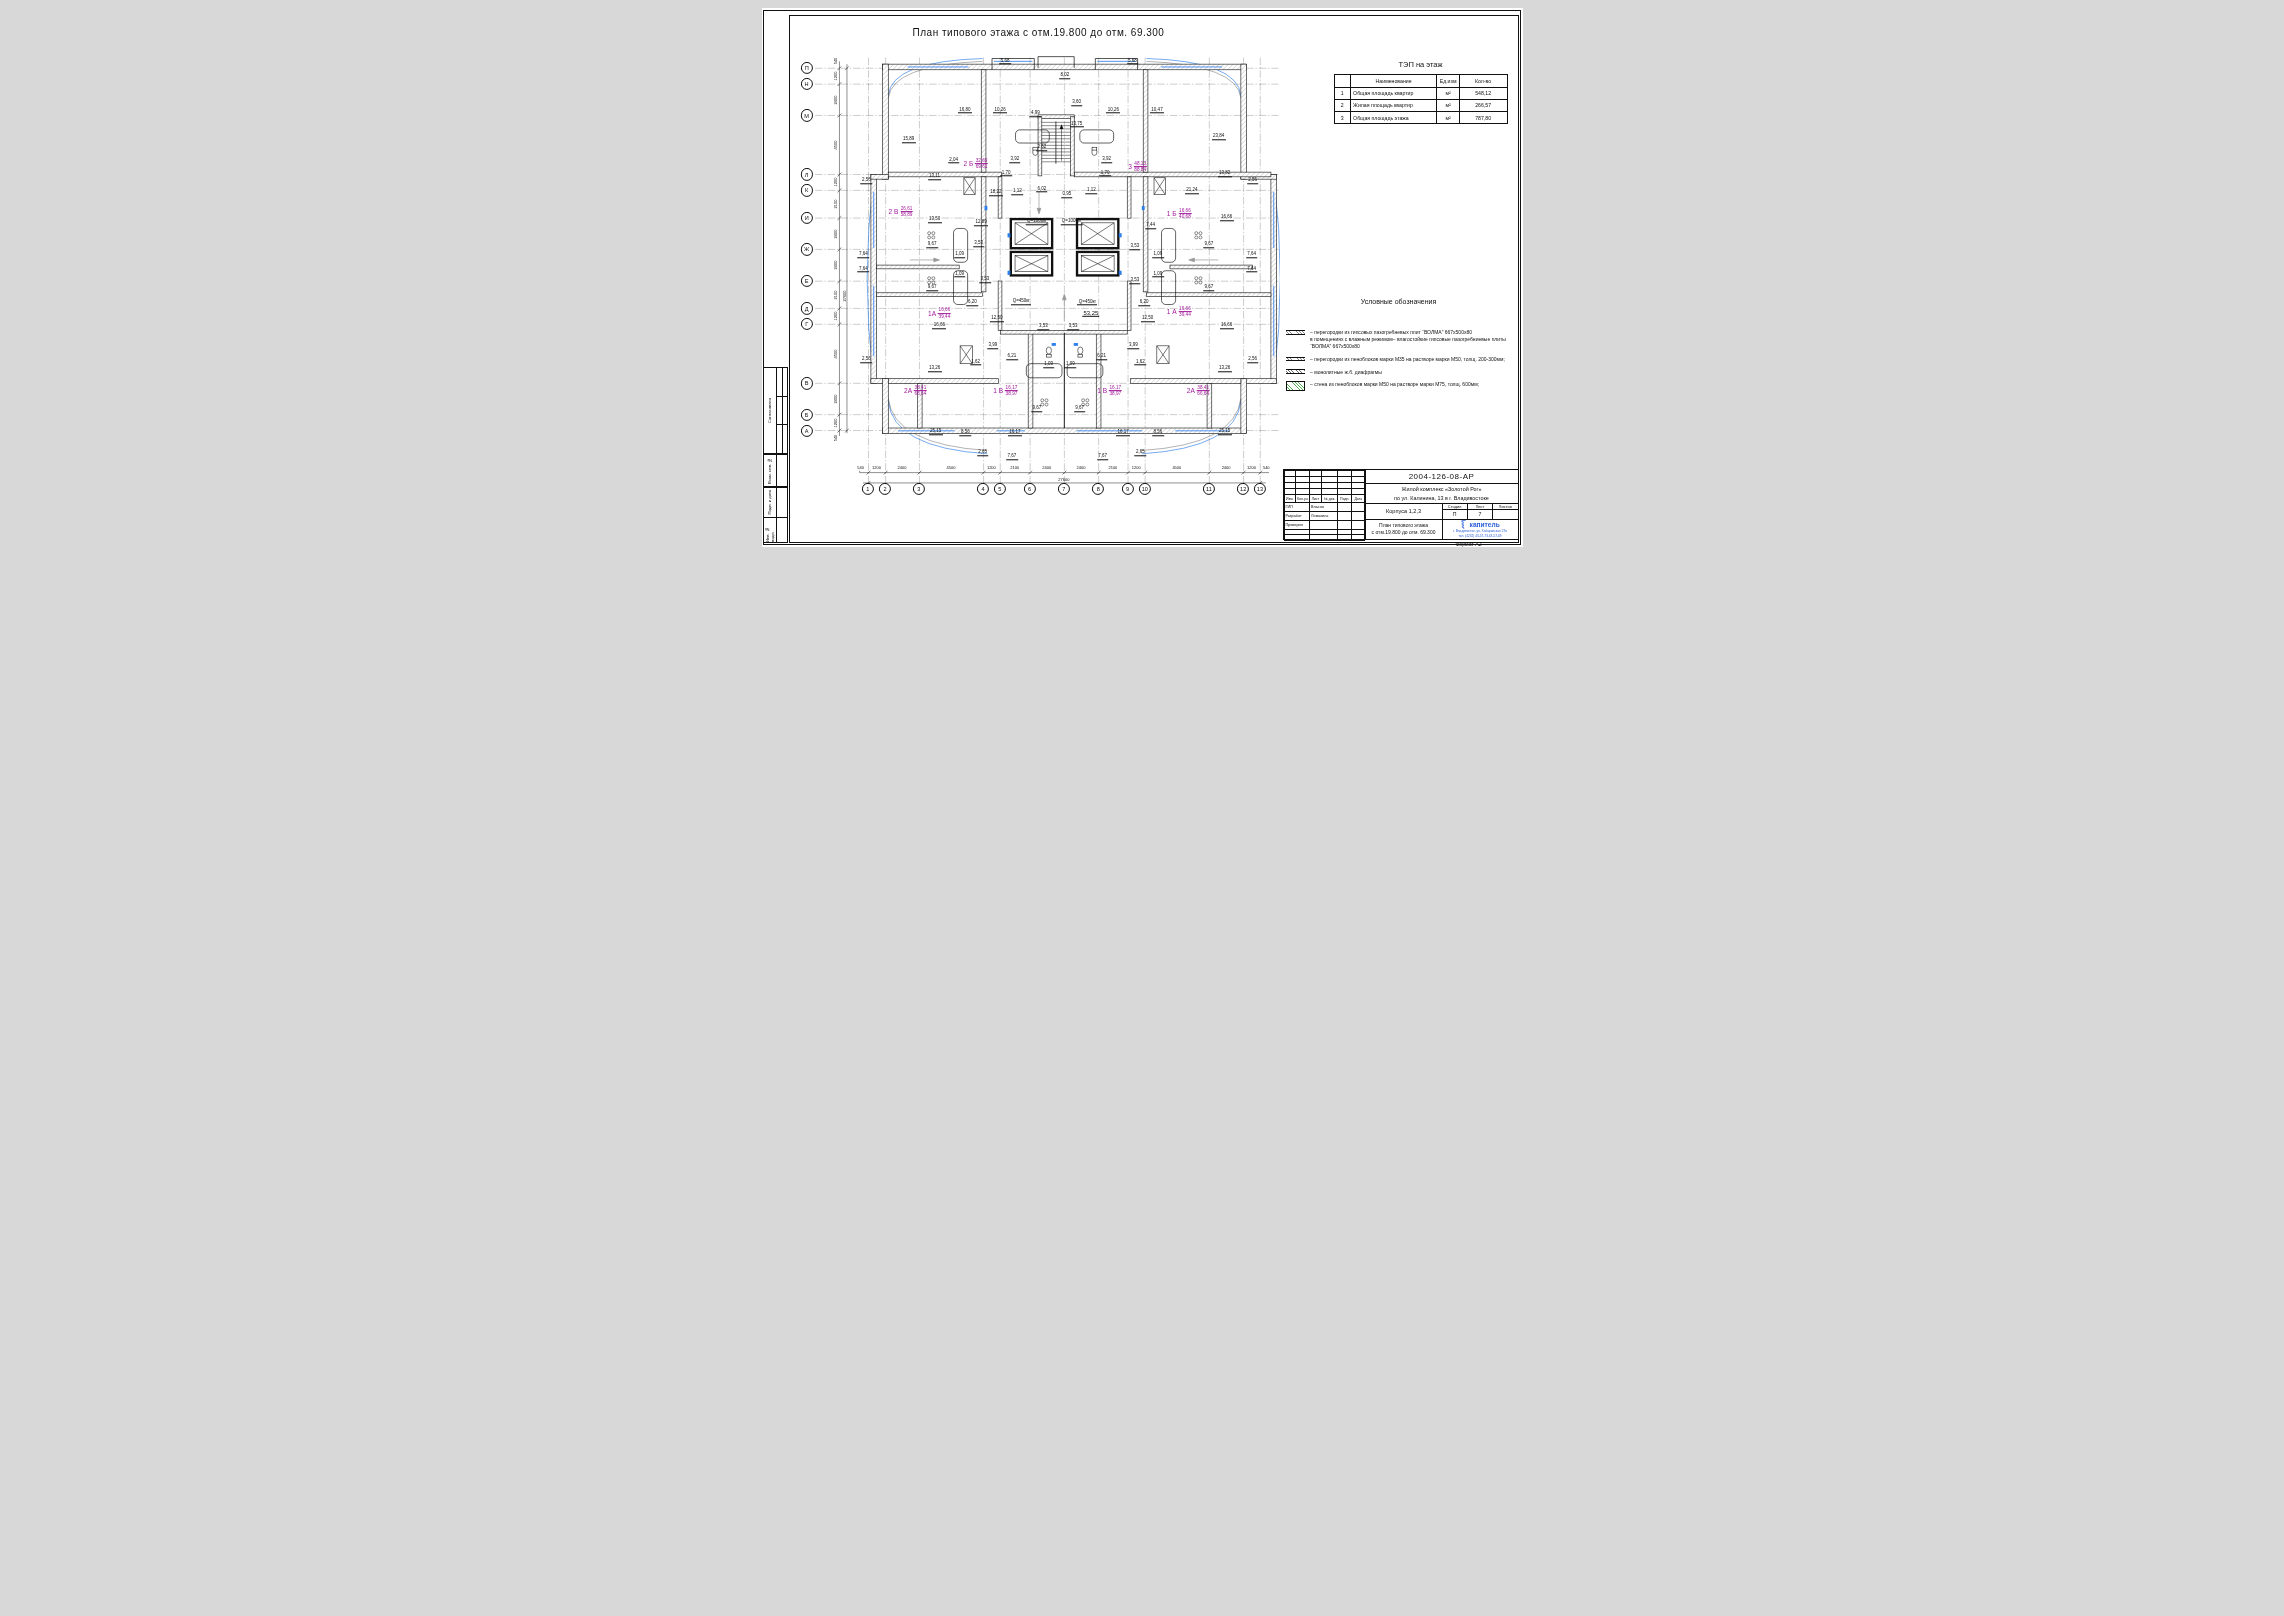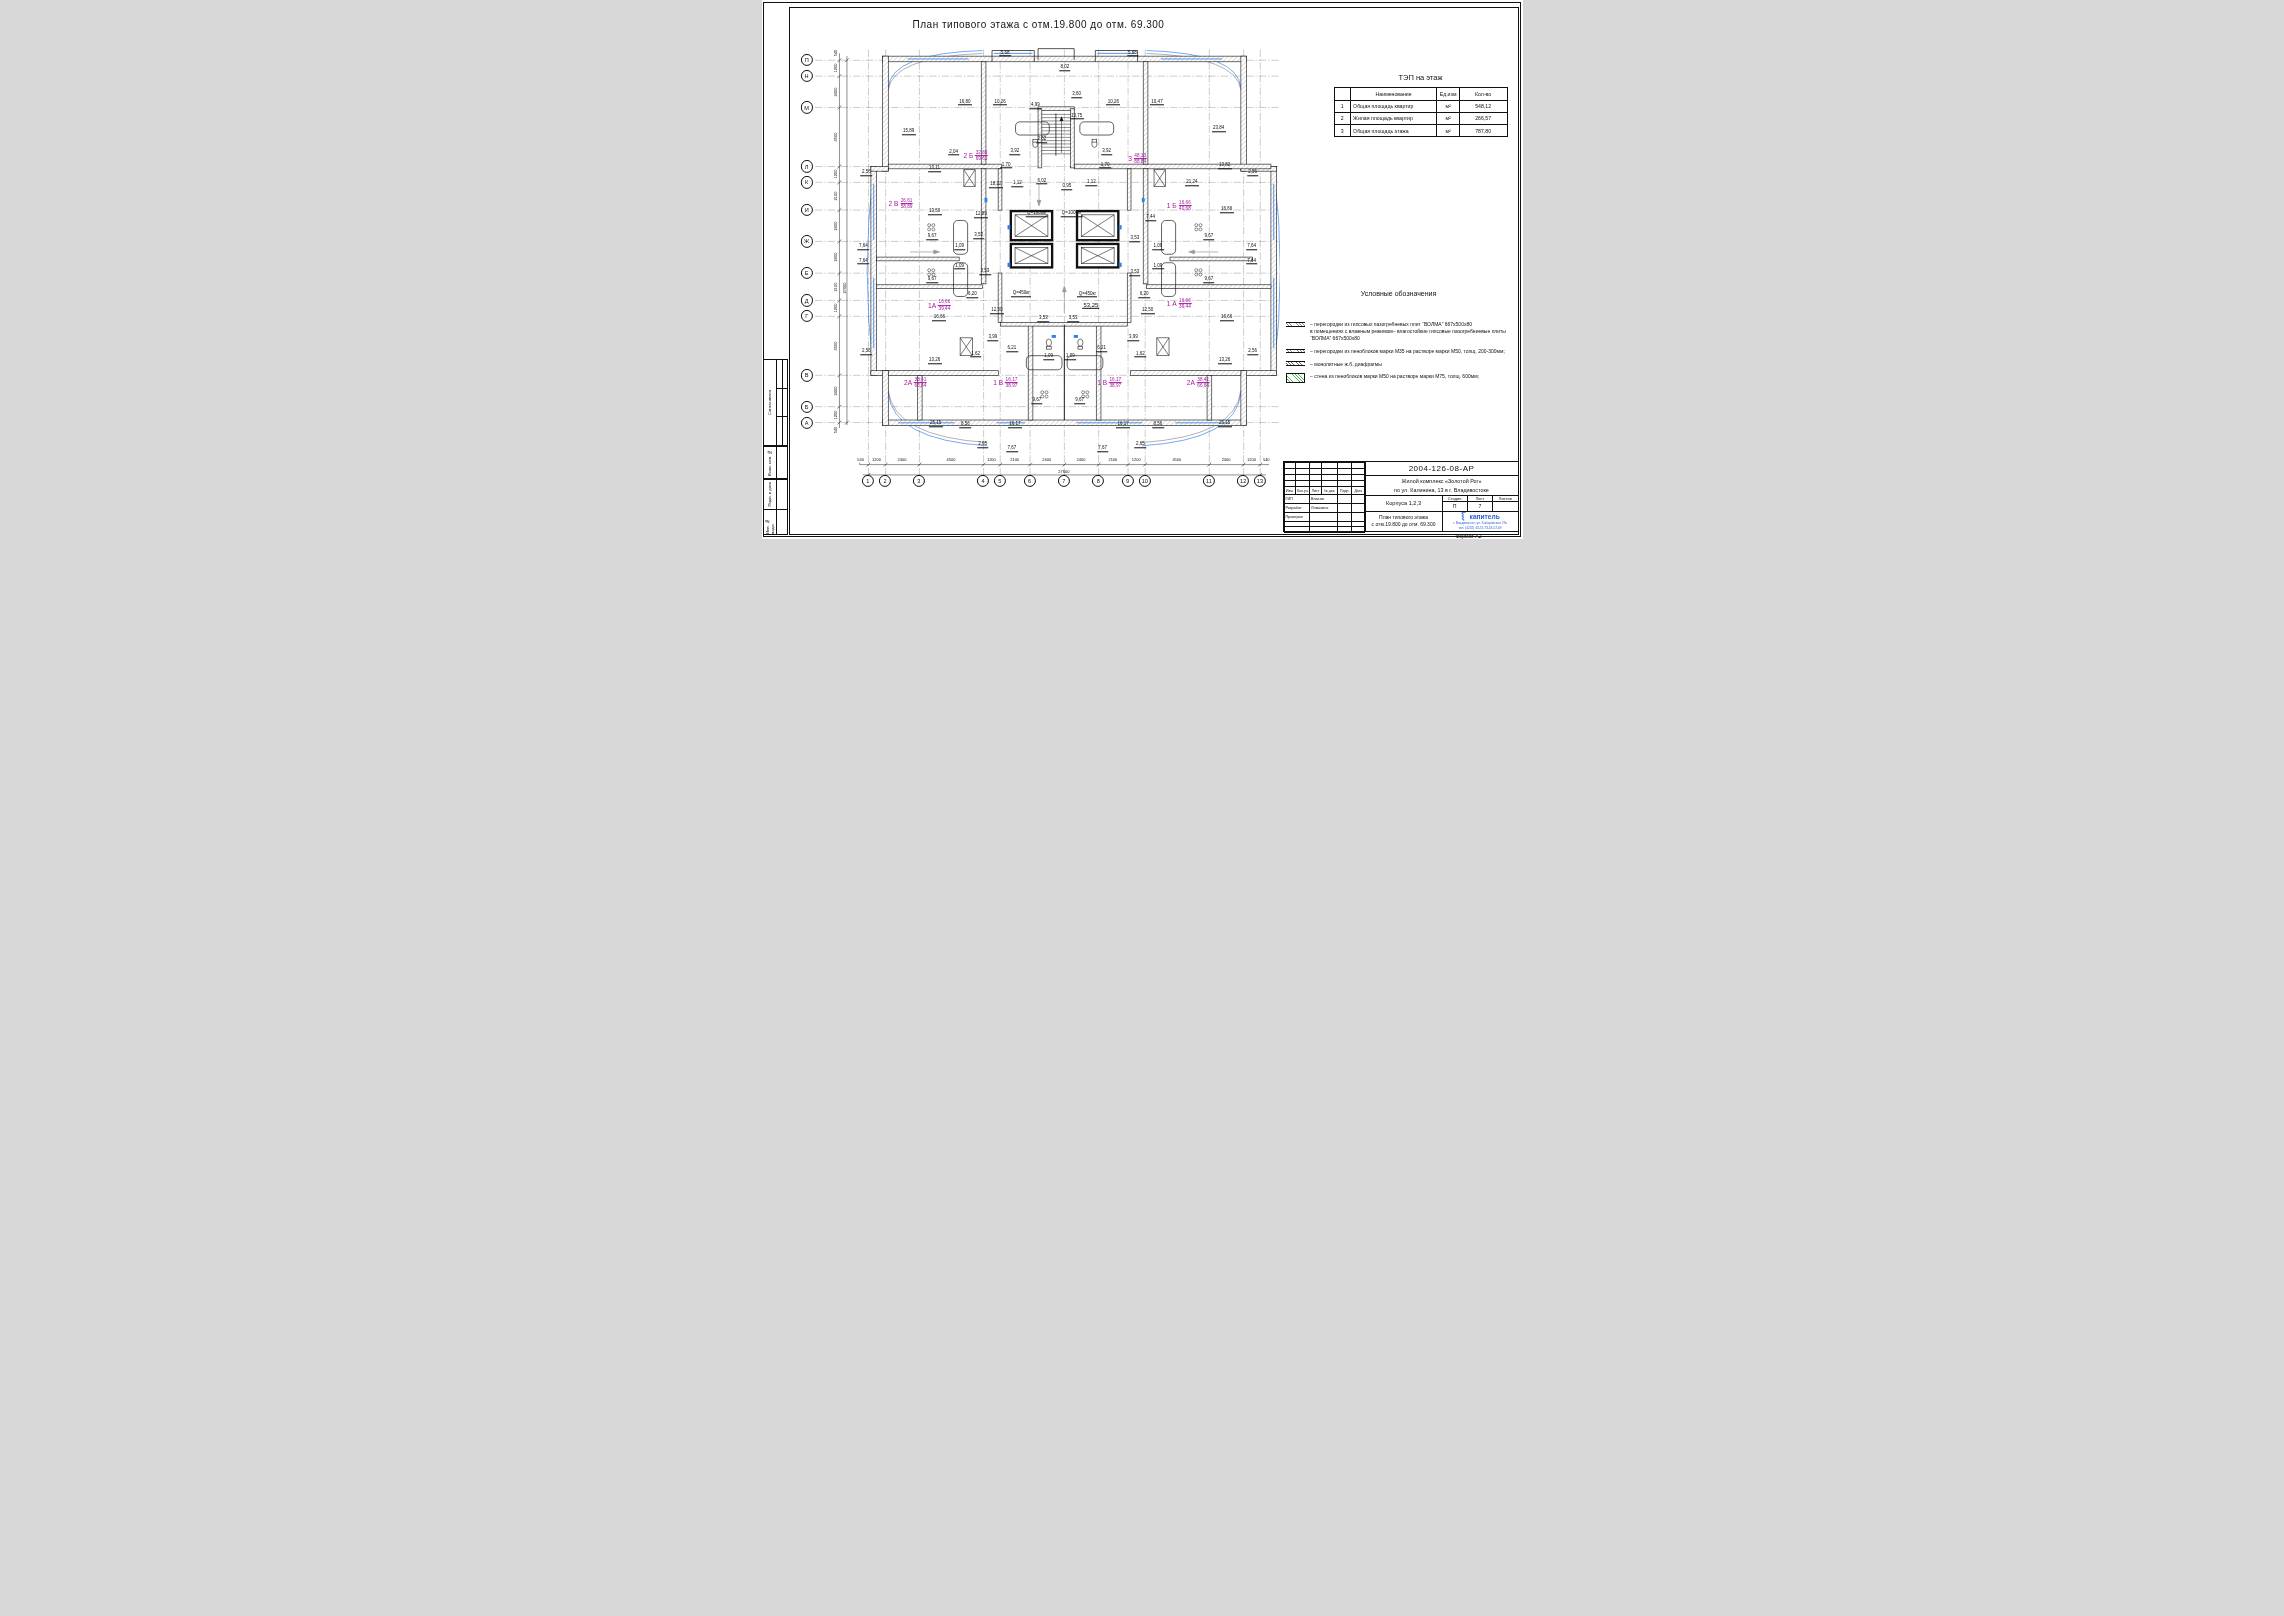--- a/index.html
+++ b/index.html
@@ -1,19 +1,19 @@
 <!DOCTYPE html>
 <html style="font-size:7.5px"><head>
 <meta charset="utf-8">
 <style>
   * { box-sizing: border-box; margin: 0; padding: 0; }
   html,body { background:#d8d8d8; }
   body { font-family:"Liberation Sans", sans-serif; }
   .sheet { position:relative; width:761px; height:539px; background:#fff; color:#111;
-           margin:0 auto; overflow:hidden; }
+           margin:8px auto; overflow:hidden; }
   
   .outer-border { position:absolute; inset:1.9px; border:0.8px solid #111; }
   .frame { position:absolute; left:27px; top:7px; right:3.3px; bottom:4.2px; border:1.2px solid #111; }
   
   .sidecell { position:absolute; left:1.9px; width:25px; border:0.7px solid #111; display:flex; background:#fff; }
   .vlab { writing-mode:vertical-rl; transform:rotate(180deg); font-size:4.2px; display:flex;
           align-items:center; justify-content:center; width:11.3px; flex:0 0 11.3px; }
   .sidecol { flex:1; border-left:0.6px solid #111; display:flex; flex-direction:column; }
   .sidecol > div { flex:1; border-bottom:0.6px solid #111; }
   .sidecol > div:last-child { border-bottom:none; }
@@ -34,21 +34,21 @@
          border-bottom:0.5px solid #111; padding:0 1.4px; white-space:nowrap; background:transparent; z-index:2; }
   .dim.q { border-bottom-width:0.5px; }
   .dim.big { font-size:5.9px; }
   .apt { position:absolute; transform:translate(-50%,-50%); color:#a2199c; display:flex; gap:1.9px;
          align-items:center; font-size:6.6px; white-space:nowrap; z-index:2; }
   .apt .fr { display:inline-flex; flex-direction:column; font-size:4.7px; line-height:1.15; text-align:center; }
   .apt .fr b { font-weight:normal; border-bottom:0.5px solid #a2199c; padding:0 0.5px; }
   .dimnum { position:absolute; font-size:4px; transform:translate(-50%,-100%); white-space:nowrap; z-index:2; }
   .dimnum.rot { transform:translate(-50%,-50%) rotate(-90deg); }
   
-  .tep { position:absolute; left:572px; top:73px; width:174px; }
+  .tep { position:absolute; left:572px; top:52px; width:174px; }
   .tep-title { text-align:center; font-size:7.5px; margin-bottom:4.7px; }
   .tep table { border-collapse:collapse; width:100%; border:0.9px solid #111; }
   .tep td { border:0.6px solid #111; font-size:5.2px; padding:1.9px 2.3px; height:12.2px; }
   .tep tr.head td { border-bottom:0.9px solid #111; text-align:center; height:13px; }
   .tep td.c { text-align:center; }
   
   .legend { position:absolute; left:524px; top:290px; width:226px; }
   .legend-title { text-align:center; font-size:7px; margin-bottom:24.4px; }
   .leg-item { display:flex; gap:5.6px; margin-bottom:6.1px; align-items:flex-start; font-size:5px; line-height:1.35; }
   .leg-item .txt { white-space:pre-line; }

